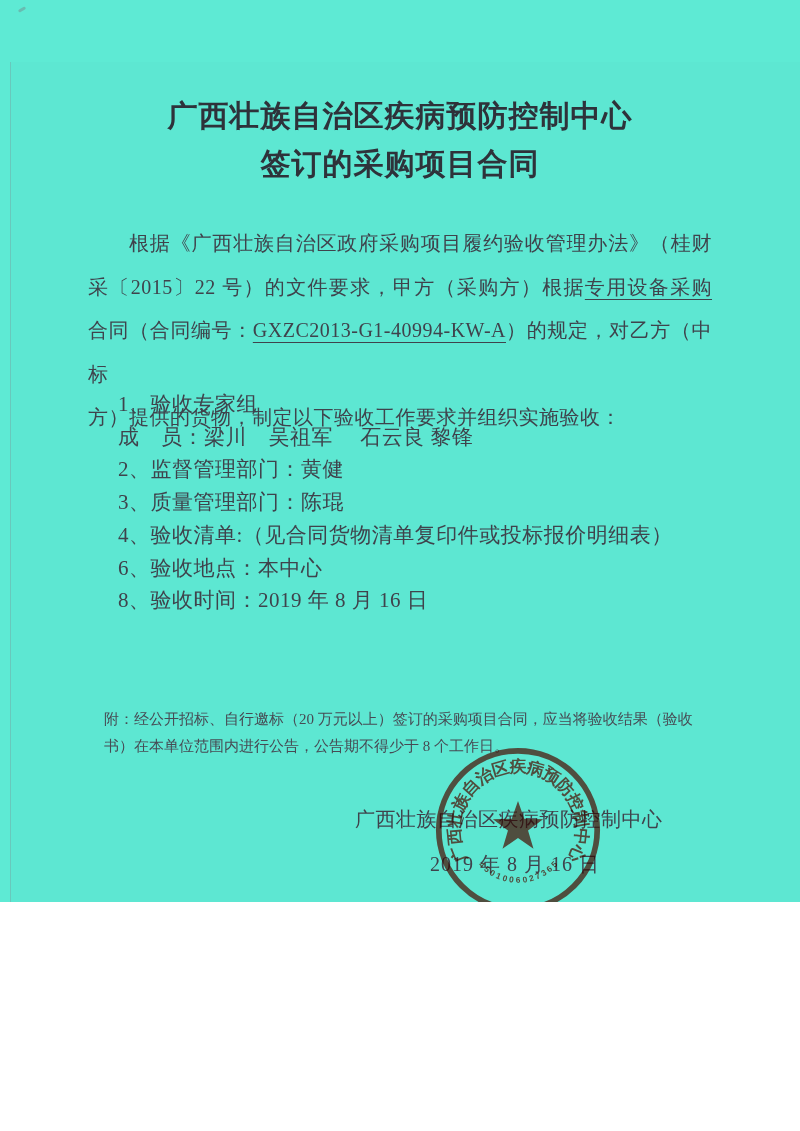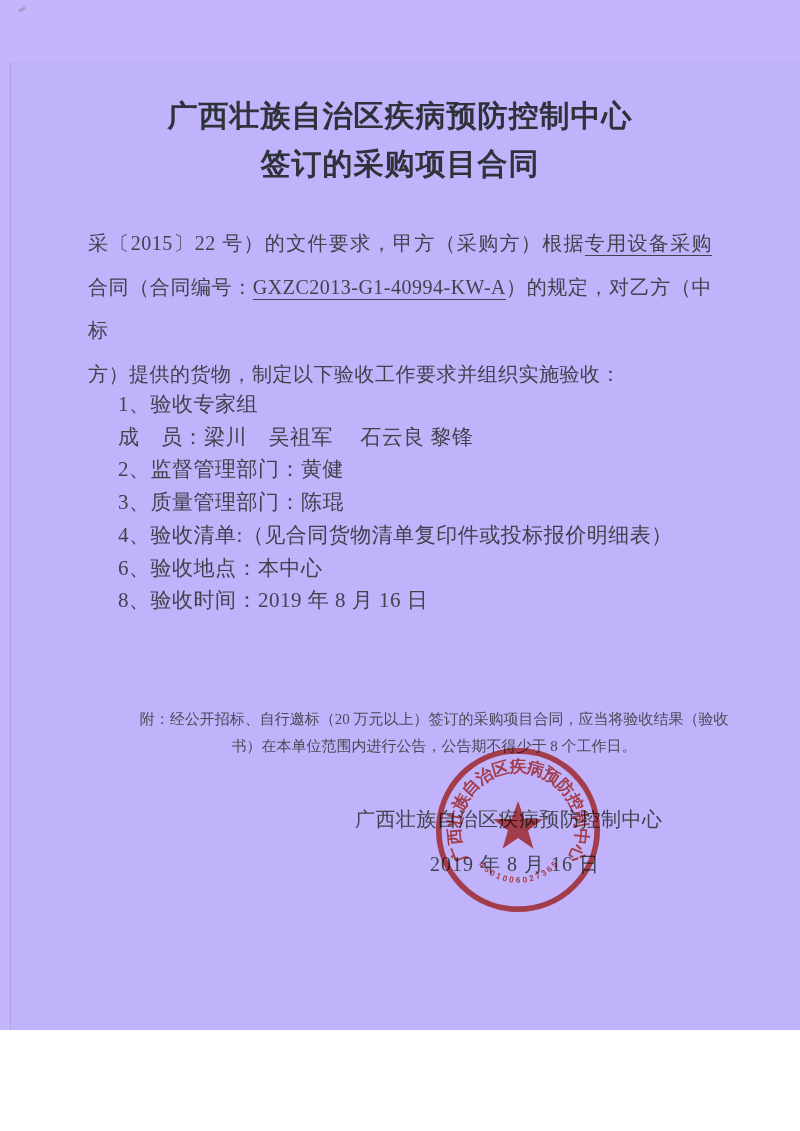--- a/index.html
+++ b/index.html
@@ -3,22 +3,22 @@
 <meta charset="utf-8">
 <style>
   html, body {
     margin: 0;
     padding: 0;
     background: #ffffff;
   }
   .page {
     position: relative;
     width: 800px;
-    height: 1030px;
-    background: #c4b5fd;
+    height: 902px;
+    background: #5eead4;
     overflow: hidden;
     font-family: "Liberation Serif", "DejaVu Serif", serif;
     color: #3f434c;
   }
   
   .scan-tint {
     position: absolute;
     left: 10px; top: 62px;
     width: 790px; height: 1056px;
     background: rgba(90, 90, 100, 0.015);
@@ -87,26 +87,25 @@
     left: 118px;
     width: 600px;
     font-size: 21px;
     line-height: 32.7px;
     letter-spacing: 0.5px;
   }
 
   .footnote {
     position: absolute;
     top: 706px;
-    left: 124px;
+    left: 104px;
     width: 620px;
     font-size: 15px;
     line-height: 26.5px;
     color: #474b54;
-    text-align: center;
   }
 
   .sig-org {
     position: absolute;
     top: 806px;
     left: 355px;
     font-size: 20px;
     letter-spacing: 0.5px;
     color: #3f434c;
   }
@@ -138,20 +137,21 @@
   <div class="scan-edge-left"></div>
   <div class="scan-edge-bottom"></div>
   <div class="scan-mark"></div>
 
   <div class="title-block">
     <div>广西壮族自治区疾病预防控制中心</div>
     <div>签订的采购项目合同</div>
   </div>
 
   <div class="para">
+    <div class="para-line jl indent">根据《广西壮族自治区政府采购项目履约验收管理办法》（桂财</div>
     <div class="para-line jl"><span>采〔2015〕22 号）的文件要求，甲方（采购方）根据</span><span class="u">专用设备采购</span></div>
     <div class="para-line jl"><span>合同（合同编号：</span><span class="u">GXZC2013-G1-40994-KW-A</span><span>）的规定，对乙方（中标</span></div>
     <div class="para-line">方）提供的货物，制定以下验收工作要求并组织实施验收：</div>
   </div>
 
   <div class="list">
     <div>1、验收专家组</div>
     <div>成　员：梁川　吴祖军　 石云良 黎锋</div>
     <div>2、监督管理部门：黄健</div>
     <div>3、质量管理部门：陈琨</div>

